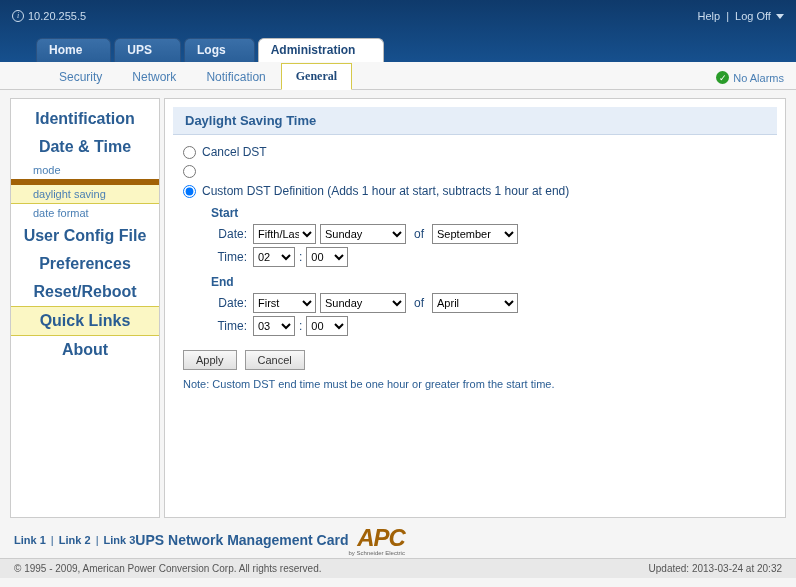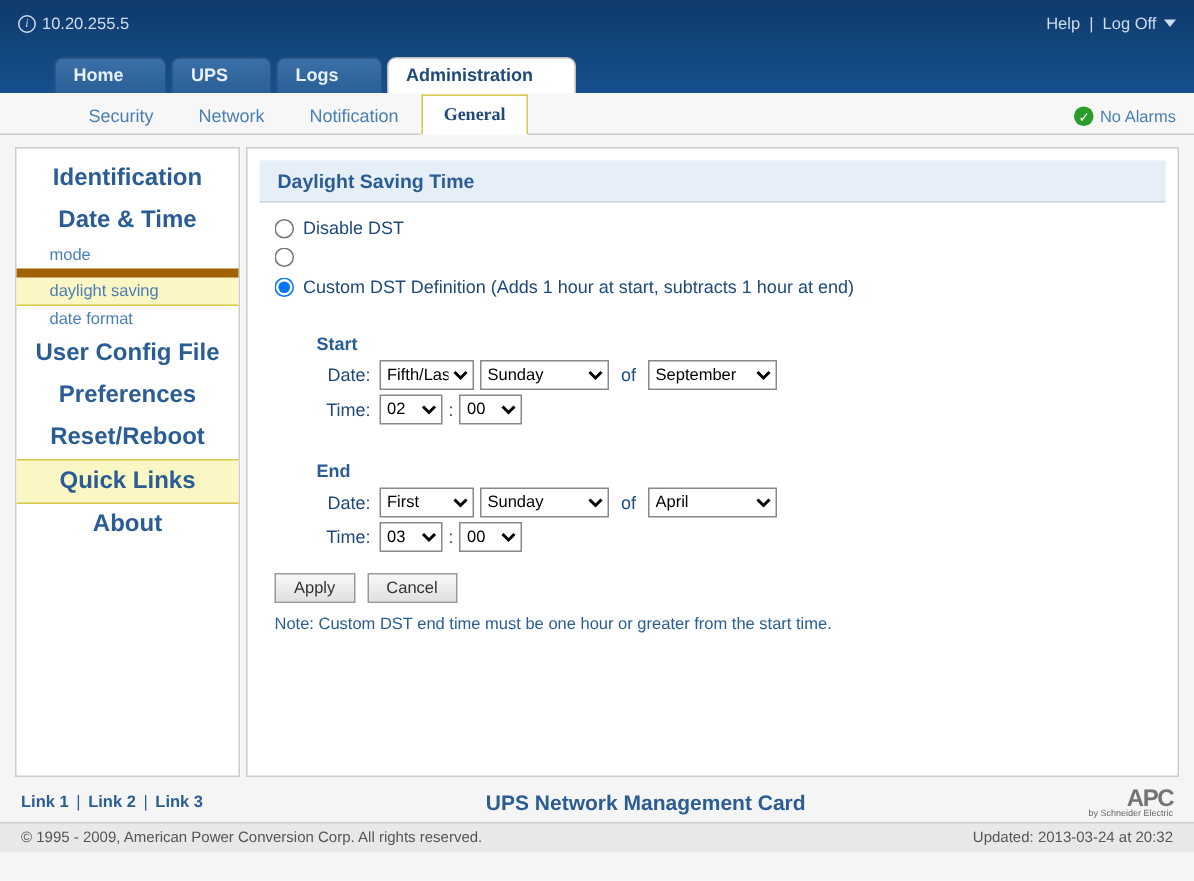--- a/index.html
+++ b/index.html
@@ -24,38 +24,38 @@
   .sidebar { width: 150px; background: #fff; border: 1px solid #ccc; padding: 6px 0; }
   .side-item { padding: 5px 10px; color: #2a5d93; font-weight: bold; font-size: 16px; cursor: pointer; text-align: center; }
   .side-sub { padding: 3px 10px 3px 22px; color: #4a7fb4; font-size: 11px; cursor: pointer; }
   .side-sub.active { background: #fbf7c4; border-top: 6px solid #a16207; border-bottom: 1px solid #d6c94a; }
   .side-item.active { background: #fbf7c4; border-top: 1px solid #d6c94a; border-bottom: 1px solid #d6c94a; }
   .main { flex: 1; background: #fff; border: 1px solid #ccc; padding: 0 0 10px 0; min-height: 420px; }
   .main-title { background: #e6eef8; color: #2a5d93; font-weight: bold; font-size: 13px; padding: 6px 12px; border-bottom: 1px solid #c8d6e8; margin: 8px 8px 10px 8px; }
   .form-area { padding: 0 18px; color: #1f497a; font-size: 12px; }
   .radio-row { margin: 6px 0; display: flex; align-items: center; gap: 4px; }
   .radio-row input { margin-right: 2px; }
-  .block { margin-left: 28px; margin-top: 24px; }
+  .block { margin-left: 28px; margin-top: 8px; }
   .block-label { color: #2a5d93; font-weight: bold; margin-bottom: 4px; }
   .drow { display: flex; align-items: center; gap: 4px; margin: 3px 0; }
   .drow label { min-width: 36px; text-align: right; margin-right: 2px; }
   select { font-size: 11px; border: 1px solid #888; background: #fff; height: 20px; }
   select.wide { width: 63px; }
   select.wider { width: 86px; }
   select.narrow { width: 42px; }
   .oftext { margin: 0 4px; }
   .btn { background: linear-gradient(#f8f8f8,#e0e0e0); border: 1px solid #999; padding: 3px 12px; font-size: 11px; cursor: pointer; color: #333; }
   .btn-row { margin: 14px 0 8px 0; display: flex; gap: 8px; }
   .note { color: #2a5d93; font-size: 11px; margin-top: 4px; }
-  .footer1 { display: flex; justify-content: space-between; align-items: center; padding: 6px 14px 2px 14px; }
+  .footer1 { display: flex; align-items: center; padding: 6px 14px 2px 14px; }
   .footer1 .links a { color: #2a5d93; font-weight: bold; font-size: 11px; text-decoration: none; cursor: pointer; }
   .footer1 .links .sep { color: #2a5d93; margin: 0 2px; }
   .footer1 .product { color: #2a5d93; font-weight: bold; font-size: 14px; }
   .logo-apc { text-align: right; }
-  .logo-apc .apc { color: #737373; font-weight: bold; font-size: 16px; letter-spacing: -1px; }
+  .logo-apc .apc { color: #a16207; font-weight: bold; font-size: 24px; font-style: italic; letter-spacing: -1px; }
   .logo-apc .sub { font-size: 6px; color: #666; display: block; margin-top: -2px; }
   .footer2 { background: #e8e8e8; border-top: 1px solid #ccc; padding: 4px 14px; display: flex; justify-content: space-between; color: #555; font-size: 10px; }
   .triangle-down { display:inline-block; width:0; height:0; border-left:4px solid transparent; border-right:4px solid transparent; border-top:5px solid #cde; margin-left:2px; vertical-align: middle;}
 </style>
 </head>
 <body>
 
 <div class="page">
   <div class="topbar">
     <div class="topbar-row1">
@@ -103,21 +103,21 @@
       <div class="side-item">Reset/Reboot</div>
       <div class="side-item active">Quick Links</div>
       <div class="side-item">About</div>
     </div>
 
     <div class="main">
       <div class="main-title">Daylight Saving Time</div>
       <div class="form-area">
         <div class="radio-row">
           <input type="radio" name="dst" style="">
-          <span>Disable DST</span>
+          <span>Cancel DST</span>
         </div>
         <div class="radio-row">
           <input type="radio" name="dst" style="">
         </div>
         <div class="radio-row">
           <input type="radio" name="dst" checked="" style="">
           <span>Custom DST Definition (Adds 1 hour at start, subtracts 1 hour at end)</span>
         </div>
 
         <div class="block">

